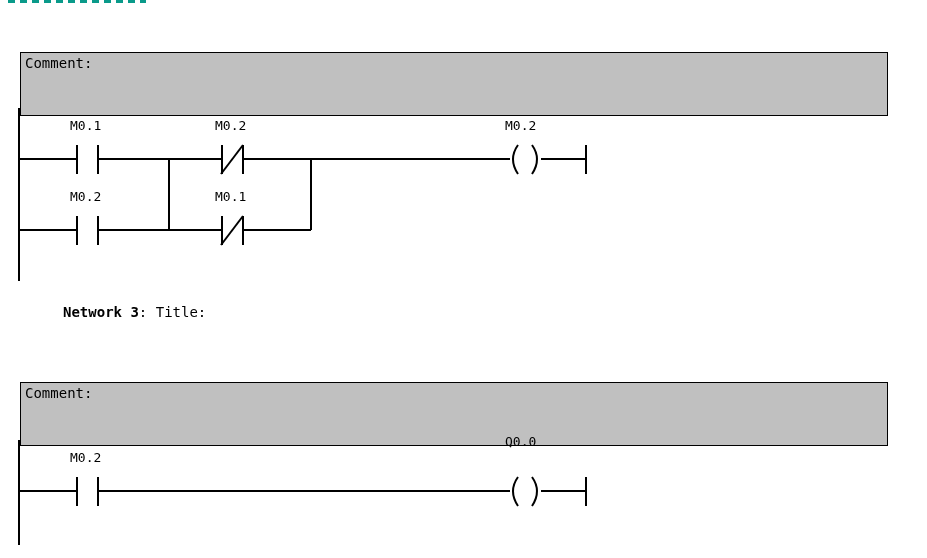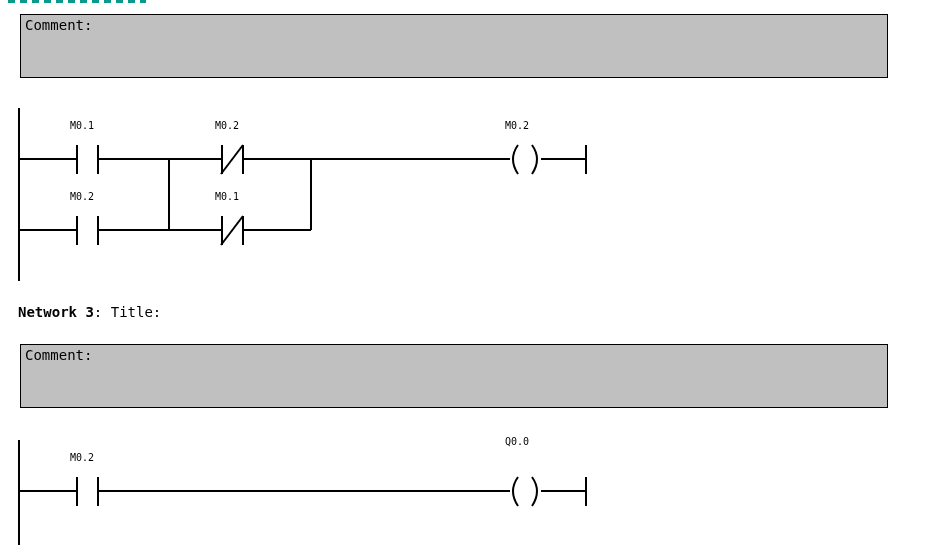--- a/index.html
+++ b/index.html
@@ -41,20 +41,21 @@
   }
   .network-header .net-name { font-weight: bold; }
   .network-header .net-title { font-weight: normal; }
 
   
   .comment-box {
     position: absolute;
     background: #c0c0c0;
     border: 1px solid #000000;
     box-sizing: border-box;
+    margin-top: 38px;
   }
   .comment-box .comment-text {
     position: absolute;
     left: 4px;
     top: 2px;
     font-size: 14px;
     line-height: 17px;
     white-space: pre;
     color: #000000;
   }
@@ -85,21 +86,21 @@
     stroke-width: 2;
   }
   .coil-arc {
     stroke: #000000;
     stroke-width: 2;
     fill: none;
   }
 
   .operand-label {
     position: absolute;
-    font-size: 10px;
+    font-size: 13px;
     line-height: 15px;
     white-space: pre;
     color: #000000;
     font-family: "DejaVu Sans Mono", "Liberation Mono", monospace;
   }
 </style>
 </head>
 <body>
 
 <div class="dashed-marker"></div>
@@ -111,21 +112,21 @@
 <span class="operand-label" style="left:70px; top:118px;">M0.1</span>
 
 <span class="operand-label" style="left:215px; top:118px;">M0.2</span>
 
 <span class="operand-label" style="left:505px; top:118px;">M0.2</span>
 
 <span class="operand-label" style="left:70px; top:189px;">M0.2</span>
 
 <span class="operand-label" style="left:215px; top:189px;">M0.1</span>
 
-<div class="network-header" style="top:303px;"><span class="net-name">Network 3</span><span class="net-title">: </span><span class="net-title">Title:</span></div>
+<div class="network-header" style="top:303px;margin-left:45px;"><span class="net-name">Network 3</span><span class="net-title">: </span><span class="net-title">Title:</span></div>
 
 <div class="comment-box" style="left:20px; top:344px; width:868px; height:64px;">
   <span class="comment-text">Comment:</span>
 </div>
 
 <span class="operand-label" style="left:70px; top:450px;">M0.2</span>
 
 <span class="operand-label" style="left:505px; top:434px;">Q0.0</span>
 
 <div class="ladder">

